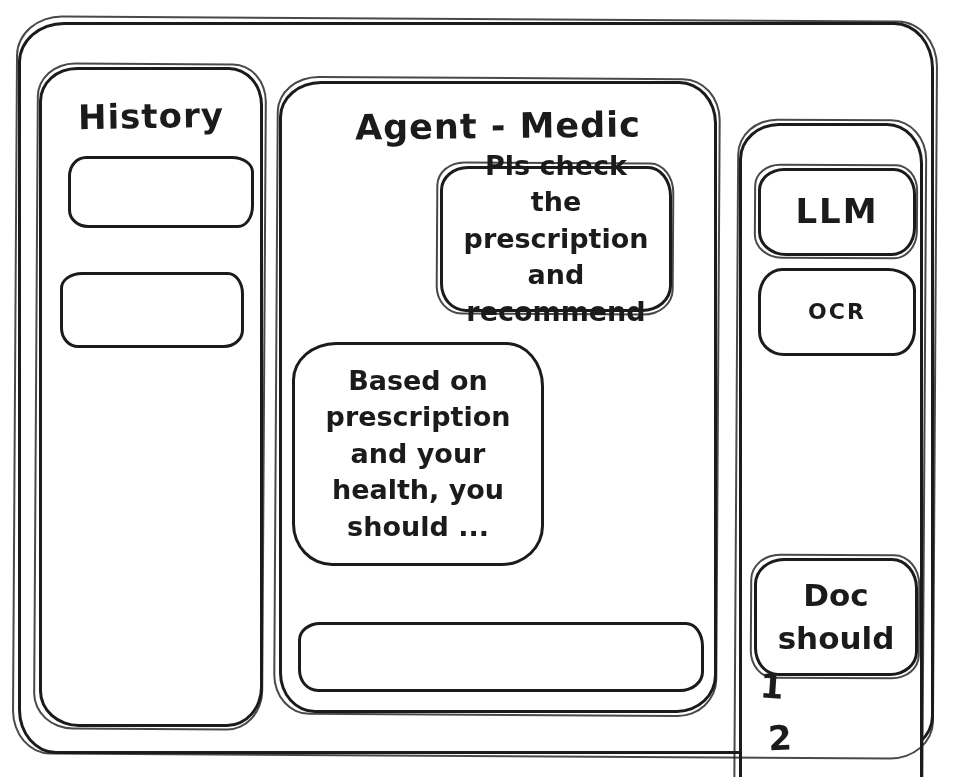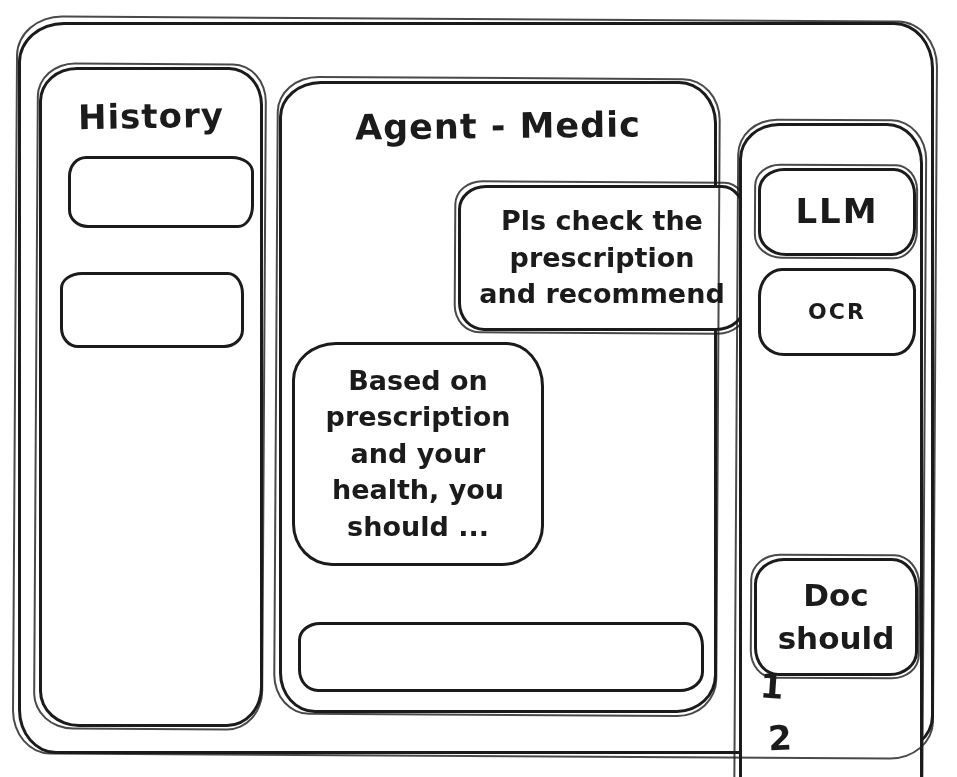--- a/index.html
+++ b/index.html
@@ -84,23 +84,22 @@
     font-size:27px;
     font-weight:700;
     text-align:center;
     line-height:1.35;
     display:flex;
     align-items:center;
     justify-content:center;
     padding:10px 16px;
   }
   .bubble.user{
-    left:176px; top:82px; width:288px; height:146px;
+    left:158px; top:82px; width:232px; height:146px;
     border-radius:28px 24px 30px 26px / 24px 30px 26px 28px;
-    margin-top:19px;
   }
   .bubble.agent{
     left:10px; top:258px; width:252px; height:224px;
     border-radius:44px 38px 42px 40px / 38px 44px 40px 42px;
     padding:14px 32px;
   }
   .chat-input{
     position:absolute;
     left:16px; top:538px; width:406px; height:70px;
     border:3px solid var(--ink);

